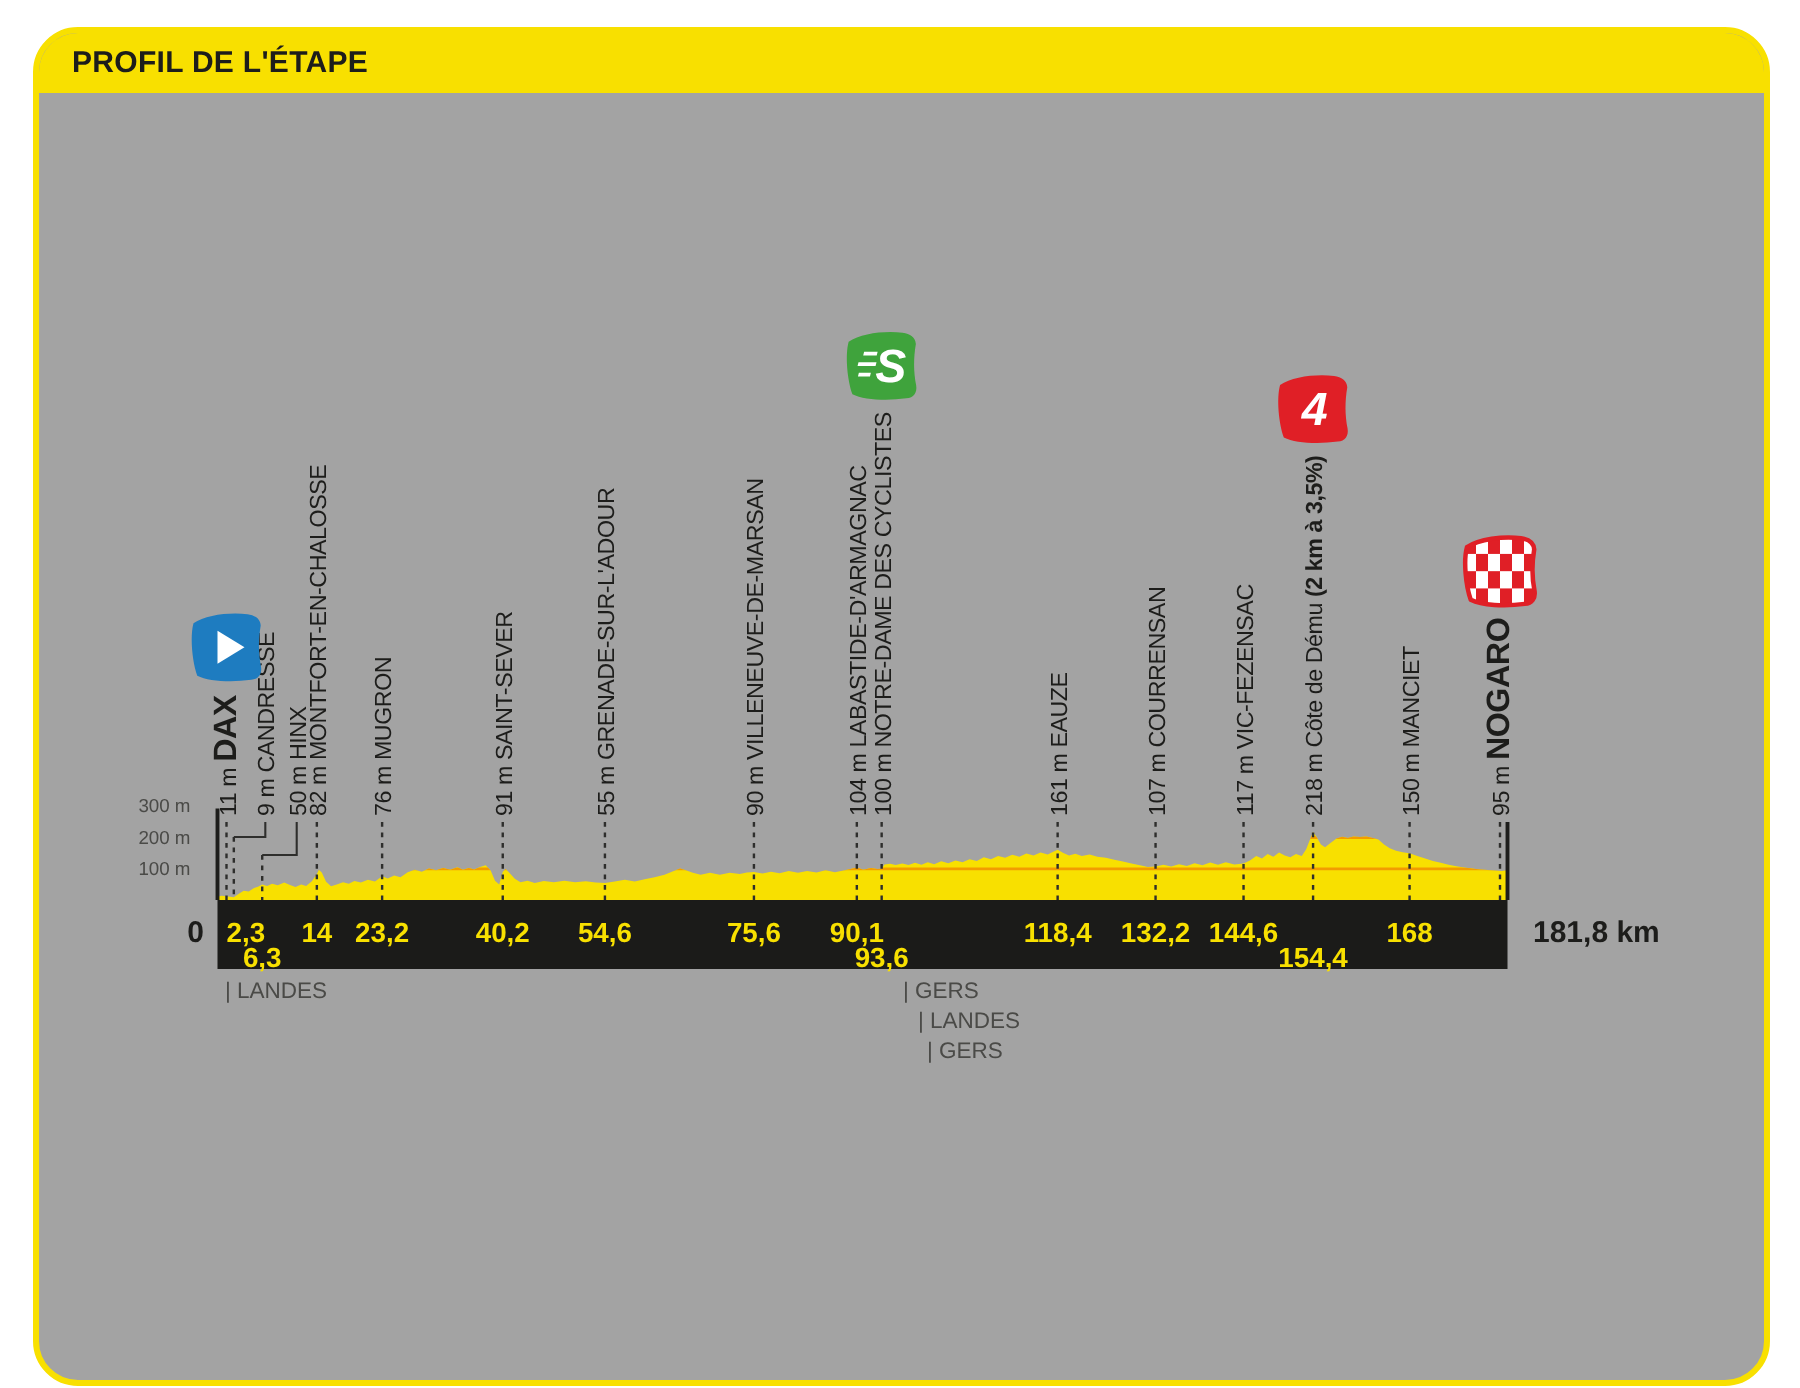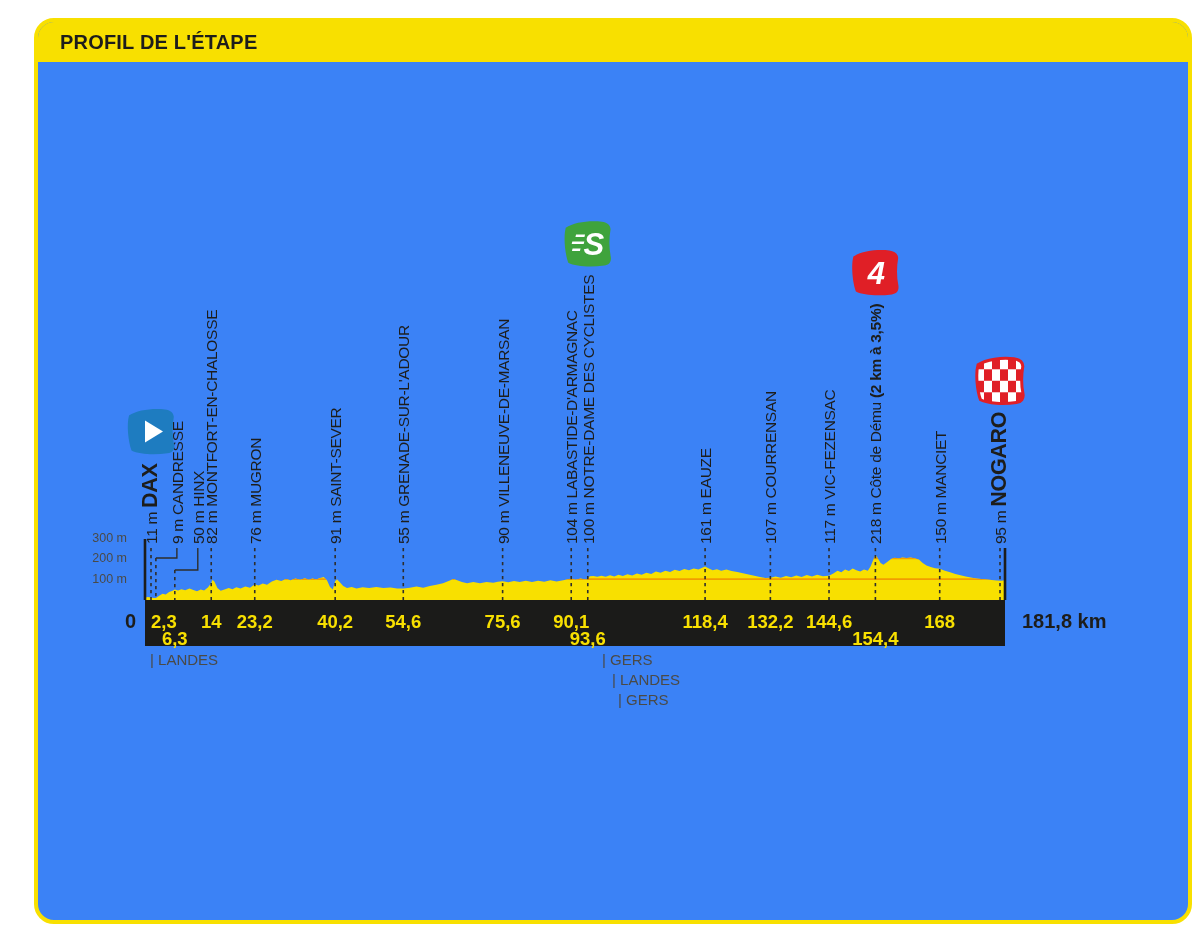--- a/index.html
+++ b/index.html
@@ -1,18 +1,18 @@
 <!DOCTYPE html>
 <html><head>
 <meta charset="utf-8">
 <style>
   html,body{margin:0;padding:0;background:#fff;width:1200px;height:925px;
     font-family:"Liberation Sans", sans-serif;}
-  #card{position:absolute;left:34px;top:18px;width:1150px;height:898px;
-    background:#3b82f6;border:4px solid #F8E000;border-radius:20px;overflow:hidden;}
+  #card{position:absolute;left:22px;top:18px;width:1150px;height:898px;
+    background:#a3a3a3;border:4px solid #F8E000;border-radius:30px;overflow:hidden;}
   #header{position:absolute;left:0;top:0;width:100%;height:40px;background:#F8E000;}
   #title{position:absolute;left:22px;top:0;height:40px;line-height:41px;
     font-size:20px;font-weight:700;color:#1d1d1b;letter-spacing:.2px;}
   #chart-wrap{position:absolute;left:0;top:0;width:1200px;height:925px;}
   svg text{font-family:"Liberation Sans", sans-serif;}
 </style>
 </head>
 <body>
 
 <div id="card">

